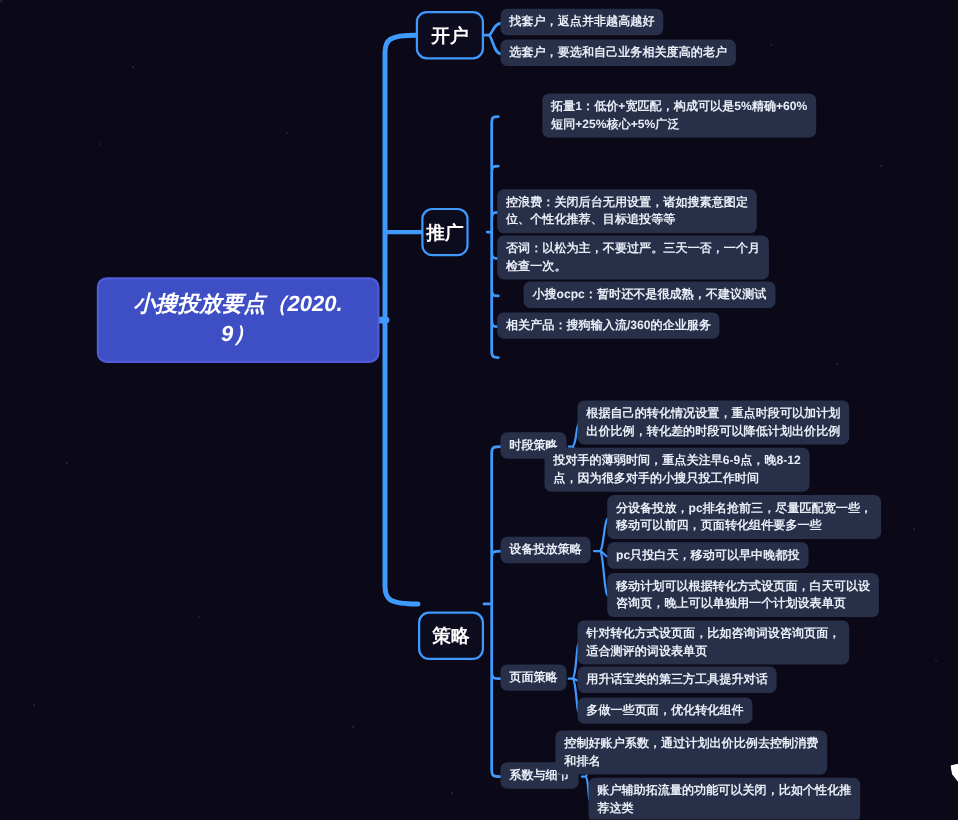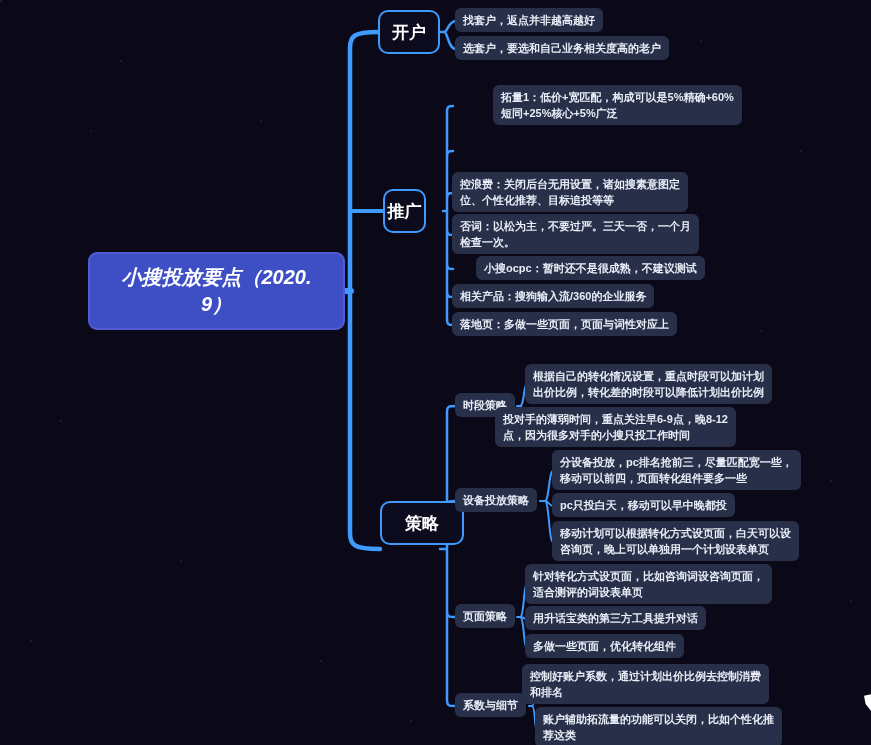--- a/index.html
+++ b/index.html
@@ -108,34 +108,33 @@
     <path class="w2" d="M529,706 L532,706
       M532,706 C535,706 535,685 536,685
       M532,706 C535,706 535,728 536,728"></path>
   </svg>
 
   <div class="root">小搜投放要点（2020.
 9）</div>
 
   <div class="branch" style="left:378px;top:10px;width:62px;height:44px;">开户</div>
   <div class="branch" style="left:383px;top:189px;width:43px;height:44px;">推广</div>
-  <div class="branch" style="left:380px;top:501px;width:84px;height:44px;">策略</div>
+  <div class="branch" style="left:380px;top:556px;width:60px;height:44px;">策略</div>
 
   <div class="leaf" style="left:455px;top:8px;">找套户，返点并非越高越好</div>
   <div class="leaf" style="left:455px;top:36px;">选套户，要选和自己业务相关度高的老户</div>
 
   <div class="leaf" style="left:452px;top:85px;margin-left:41px;">拓量1：低价+宽匹配，构成可以是5%精确+60%
 短同+25%核心+5%广泛</div>
   <div class="leaf" style="left:452px;top:172px;">控浪费：关闭后台无用设置，诸如搜素意图定
 位、个性化推荐、目标追投等等</div>
   <div class="leaf" style="left:452px;top:214px;">否词：以松为主，不要过严。三天一否，一个月
 检查一次。</div>
   <div class="leaf" style="left:452px;top:256px;margin-left:24px;">小搜ocpc：暂时还不是很成熟，不建议测试</div>
   <div class="leaf" style="left:452px;top:284px;">相关产品：搜狗输入流/360的企业服务</div>
-  <div class="leaf" style="left:452px;top:312px;">落地页：多做一些页面，页面与词性对应上</div>
 
   <div class="leaf" style="left:455px;top:393px;">时段策略</div>
   <div class="leaf" style="left:455px;top:488px;">设备投放策略</div>
   <div class="leaf" style="left:455px;top:604px;">页面策略</div>
   <div class="leaf" style="left:455px;top:693px;">系数与细节</div>
 
   <div class="leaf" style="left:525px;top:364px;">根据自己的转化情况设置，重点时段可以加计划
 出价比例，转化差的时段可以降低计划出价比例</div>
   <div class="leaf" style="left:495px;top:407px;">投对手的薄弱时间，重点关注早6-9点，晚8-12
 点，因为很多对手的小搜只投工作时间</div>
@@ -144,19 +143,19 @@
 移动可以前四，页面转化组件要多一些</div>
   <div class="leaf" style="left:552px;top:493px;">pc只投白天，移动可以早中晚都投</div>
   <div class="leaf" style="left:552px;top:521px;">移动计划可以根据转化方式设页面，白天可以设
 咨询页，晚上可以单独用一个计划设表单页</div>
 
   <div class="leaf" style="left:525px;top:564px;">针对转化方式设页面，比如咨询词设咨询页面，
 适合测评的词设表单页</div>
   <div class="leaf" style="left:525px;top:606px;">用升话宝类的第三方工具提升对话</div>
   <div class="leaf" style="left:525px;top:634px;">多做一些页面，优化转化组件</div>
 
-  <div class="leaf" style="left:522px;top:664px;">控制好账户系数，通过计划出价比例去控制消费
+  <div class="leaf" style="left:505px;top:664px;">控制好账户系数，通过计划出价比例去控制消费
 和排名</div>
   <div class="leaf" style="left:535px;top:707px;">账户辅助拓流量的功能可以关闭，比如个性化推
 荐这类</div>
 
   <div class="cursor"></div>
 </div>
 
 </body></html>

